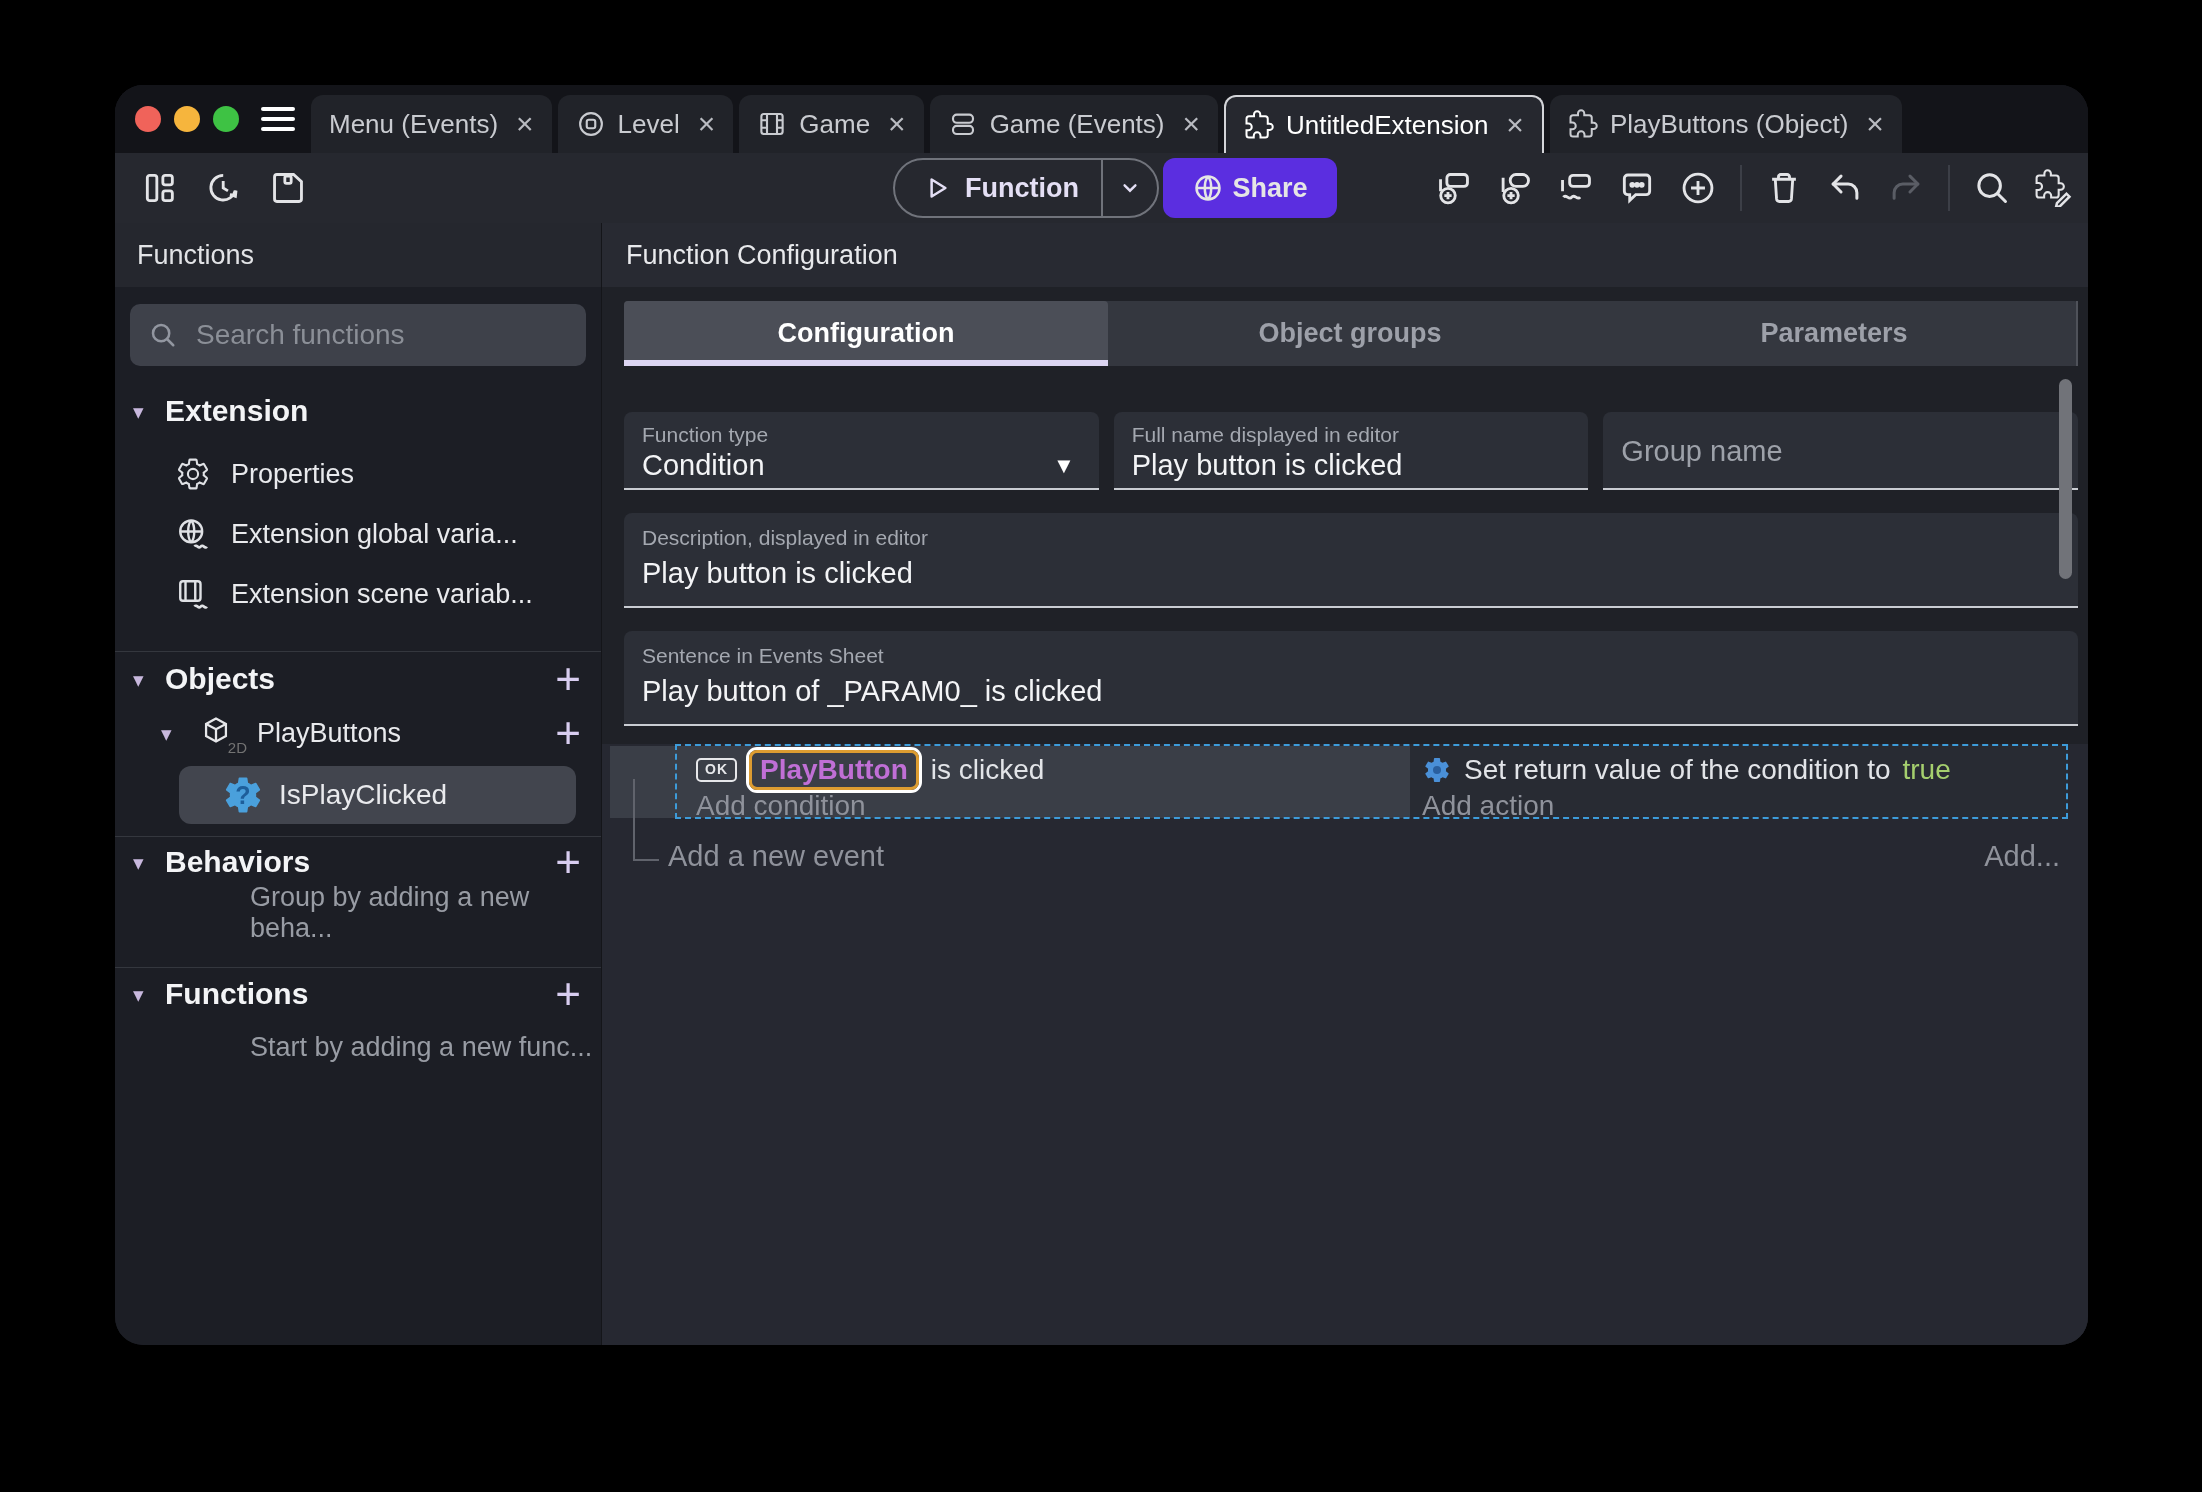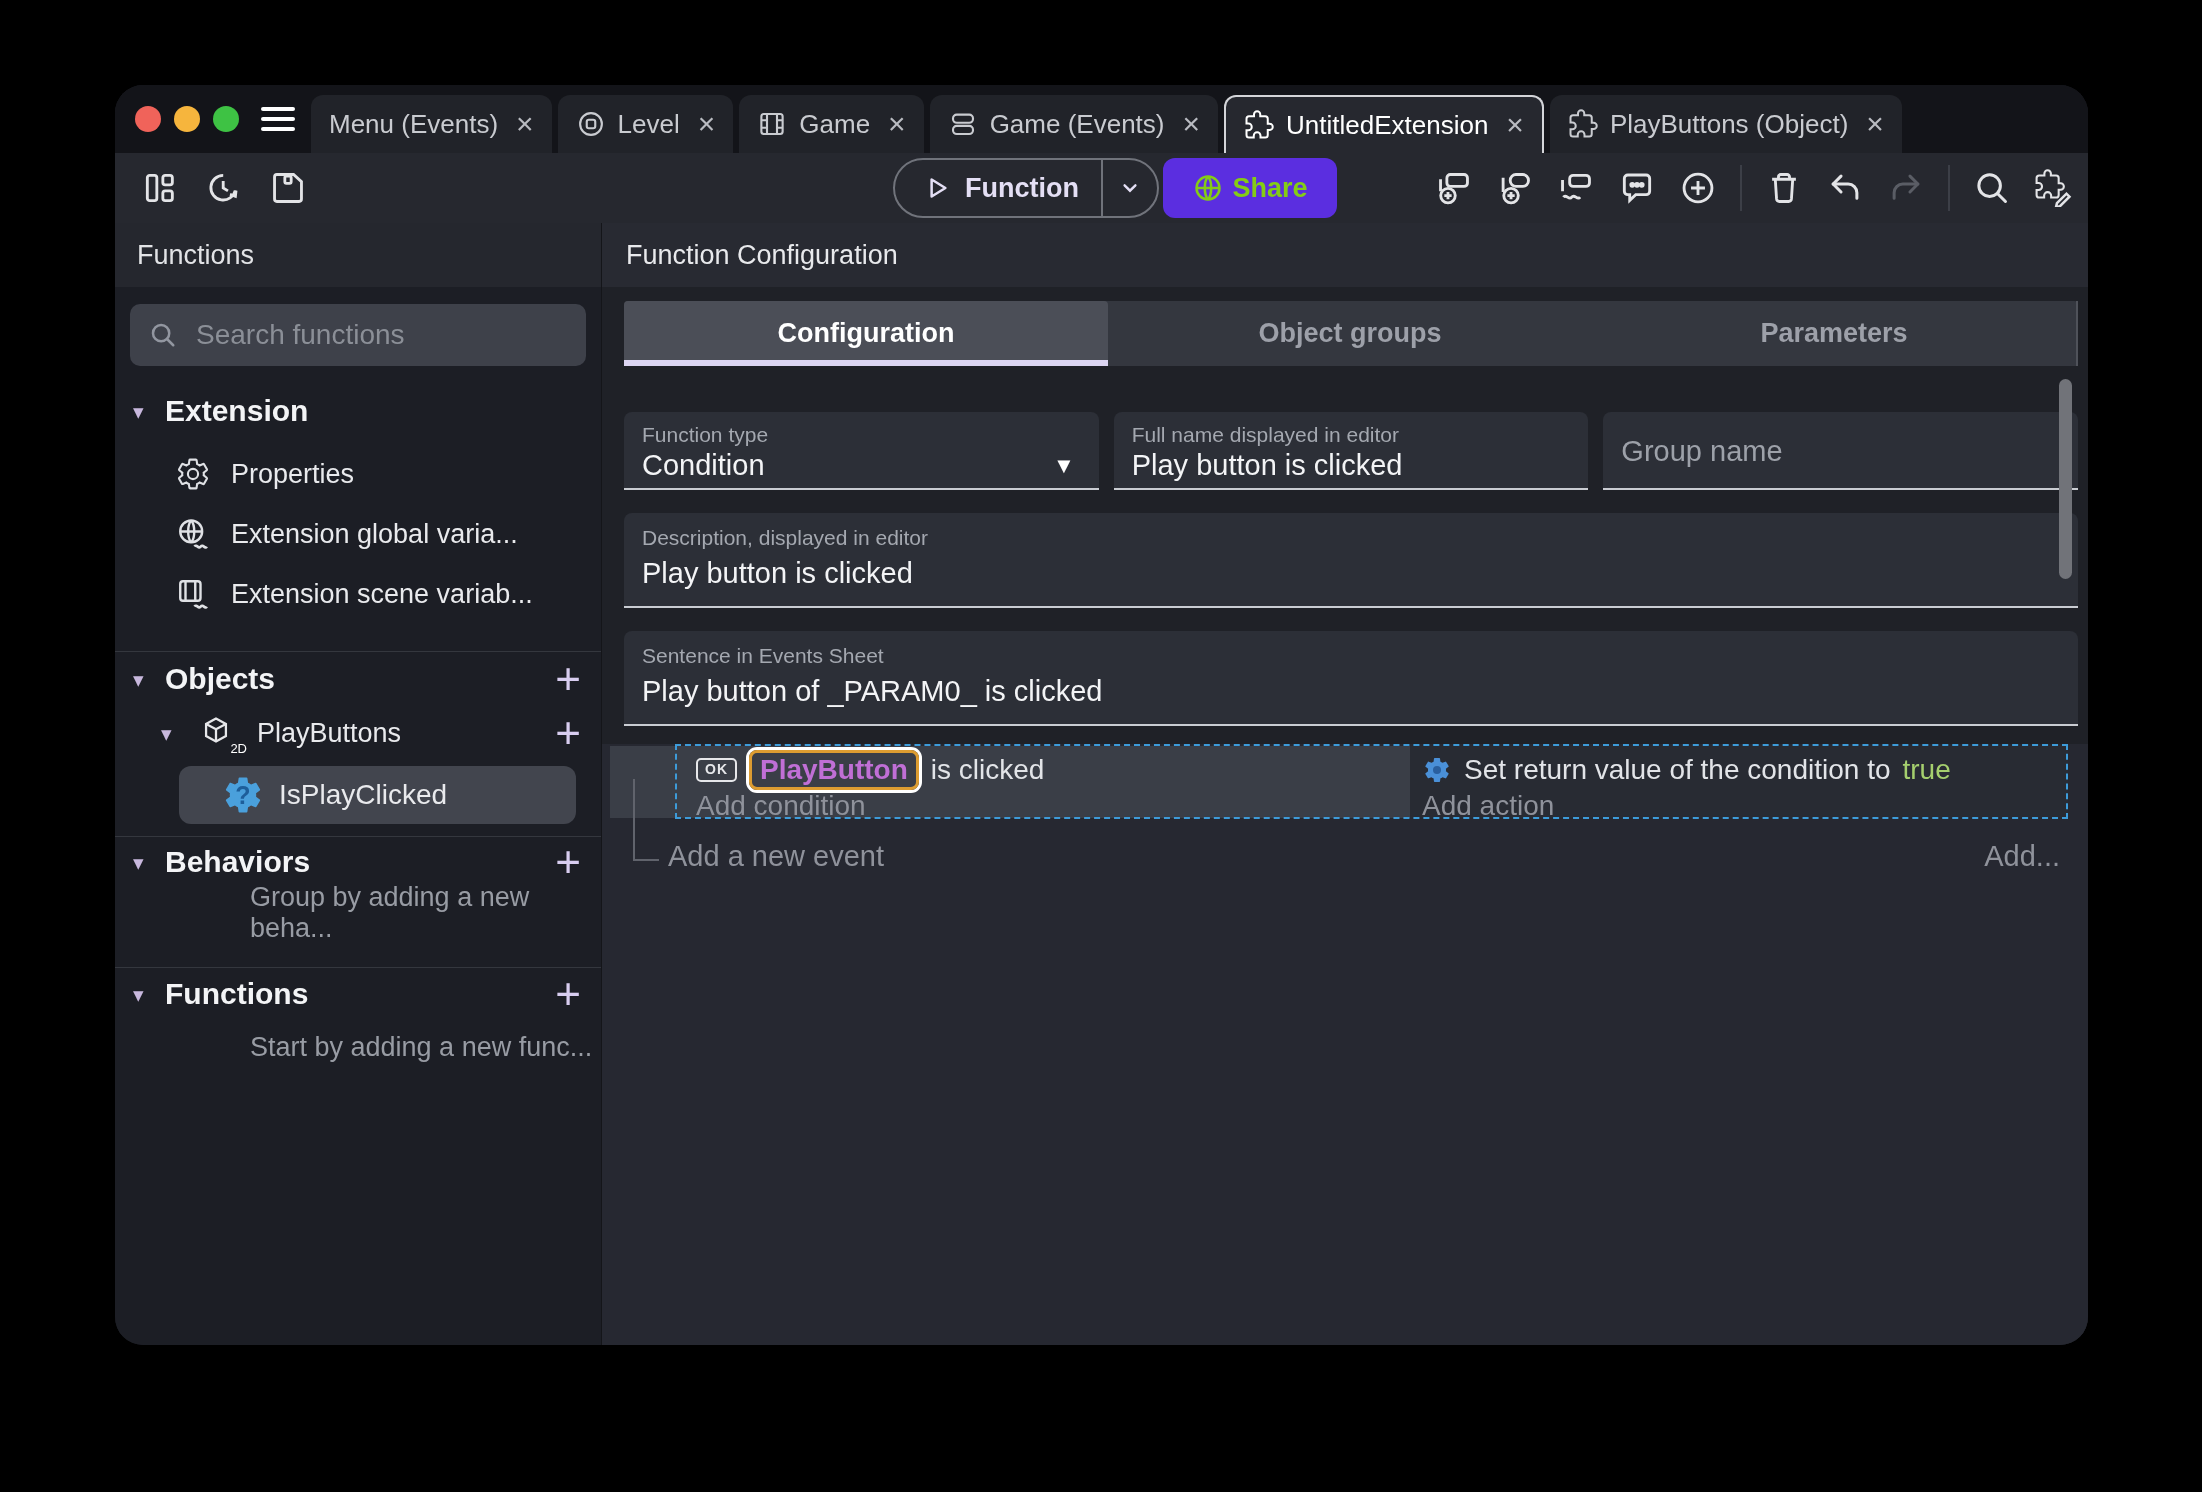--- a/index.html
+++ b/index.html
@@ -24,21 +24,21 @@
   .toolbar{height:70px;background:#26282f;flex:none;position:relative;display:flex;align-items:center;}
   .tool-left{display:flex;gap:26px;margin-left:26px;color:#e3e4e7;}
   .icon-btn{width:38px;height:38px;color:#e3e4e7;}
   .icon-btn svg{width:100%;height:100%;}
   .preview{position:absolute;left:778px;top:5px;height:60px;border:2px solid #70737b;border-radius:30px;display:flex;align-items:stretch;color:#e4dff5;}
   .preview-main{display:flex;align-items:center;gap:14px;padding:0 22px 0 26px;font-weight:700;font-size:27px;}
   .preview-main svg{width:30px;height:30px;}
   .preview-sep{width:2px;background:#70737b;}
   .preview-chev{width:54px;display:flex;align-items:center;justify-content:center;}
   .preview-chev svg{width:26px;height:26px;}
-  .share{position:absolute;left:1048px;top:5px;height:60px;width:174px;border-radius:12px;display:flex;align-items:center;justify-content:center;gap:8px;color:#84cc16;font-weight:700;font-size:27px;}
+  .share{position:absolute;left:1048px;top:5px;height:60px;width:174px;border-radius:12px;display:flex;align-items:center;justify-content:center;gap:8px;color:#e5e5e5;font-weight:700;font-size:27px;}
   .share svg{width:32px;height:32px;}
   .tool-right{position:absolute;right:16px;top:0;height:70px;display:flex;align-items:center;gap:23px;color:#dfe0e4;}
   .vdiv{width:2px;height:46px;background:#3c3f47;}
   .dim{color:#5a5d65;}
 
   
   .app-body{flex:1;display:flex;min-height:0;}
 
   
   .sidebar{width:487px;flex:none;background:#1c1e25;display:flex;flex-direction:column;border-right:1px solid #141519;}
@@ -52,21 +52,21 @@
   .caret.indent{margin-left:46px;}
   .sec-label{font-size:30px;font-weight:700;color:#f3f4f6;margin-left:8px;}
   .item-icon{width:36px;height:36px;color:#dfe1e5;margin-left:60px;flex:none;}
   .item-icon svg{width:100%;height:100%;}
   .item-label{font-size:27px;color:#e9eaed;margin-left:20px;white-space:nowrap;}
   .mutedtext{font-size:27px;color:#989ca4;margin-left:135px;}
   .plus{margin-left:auto;margin-right:20px;font-size:44px;font-weight:300;color:#d8cdf0;line-height:.9;}
   .sdivider{height:1px;background:#34373e;flex:none;}
   .cube-wrap{position:relative;width:38px;height:38px;margin-left:14px;color:#e6e7ea;flex:none;}
   .cube-wrap svg{width:34px;height:34px;}
-  .badge2d{position:absolute;right:-10px;bottom:-4px;font-size:13px;color:#ffffff;}
+  .badge2d{position:absolute;right:-10px;bottom:-4px;font-size:15px;color:#737373;}
   .sel-row{margin:4px 25px 0 64px;height:58px;border-radius:12px;background:#42454e;display:flex;align-items:center;flex:none;}
   .fnicon{position:relative;width:44px;height:44px;margin-left:42px;flex:none;}
   .fnicon svg{width:100%;height:100%;}
   .fnicon .q{position:absolute;left:0;top:0;width:100%;height:100%;display:flex;align-items:center;justify-content:center;font-size:25px;font-weight:800;color:#1d5e9a;}
   .sel-row .item-label{margin-left:14px;font-size:28px;}
 
   
   .main{flex:1;display:flex;flex-direction:column;min-width:0;background:#1f2127;}
   .main-header{height:64px;background:#282a32;display:flex;align-items:center;padding-left:24px;font-size:27px;color:#e8e9ec;flex:none;}
   .content{flex:1;position:relative;display:flex;flex-direction:column;min-height:0;}

